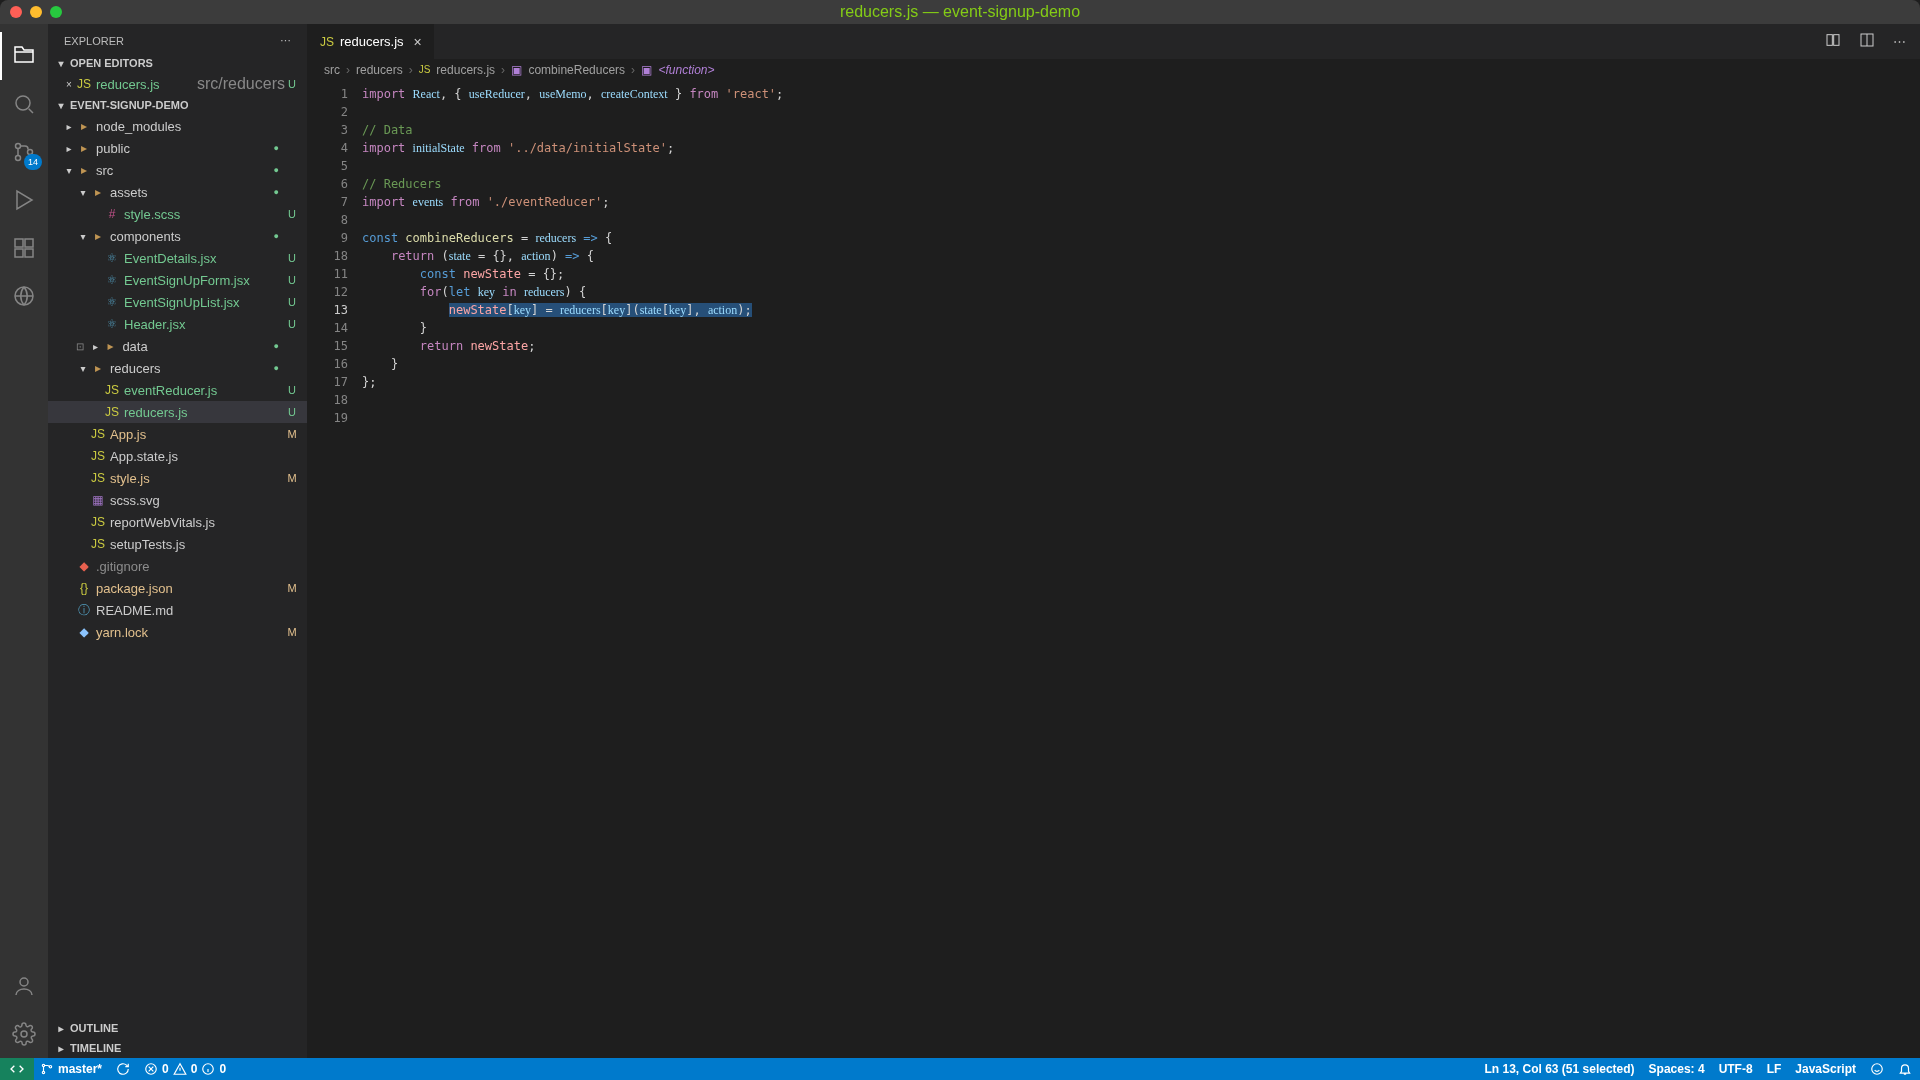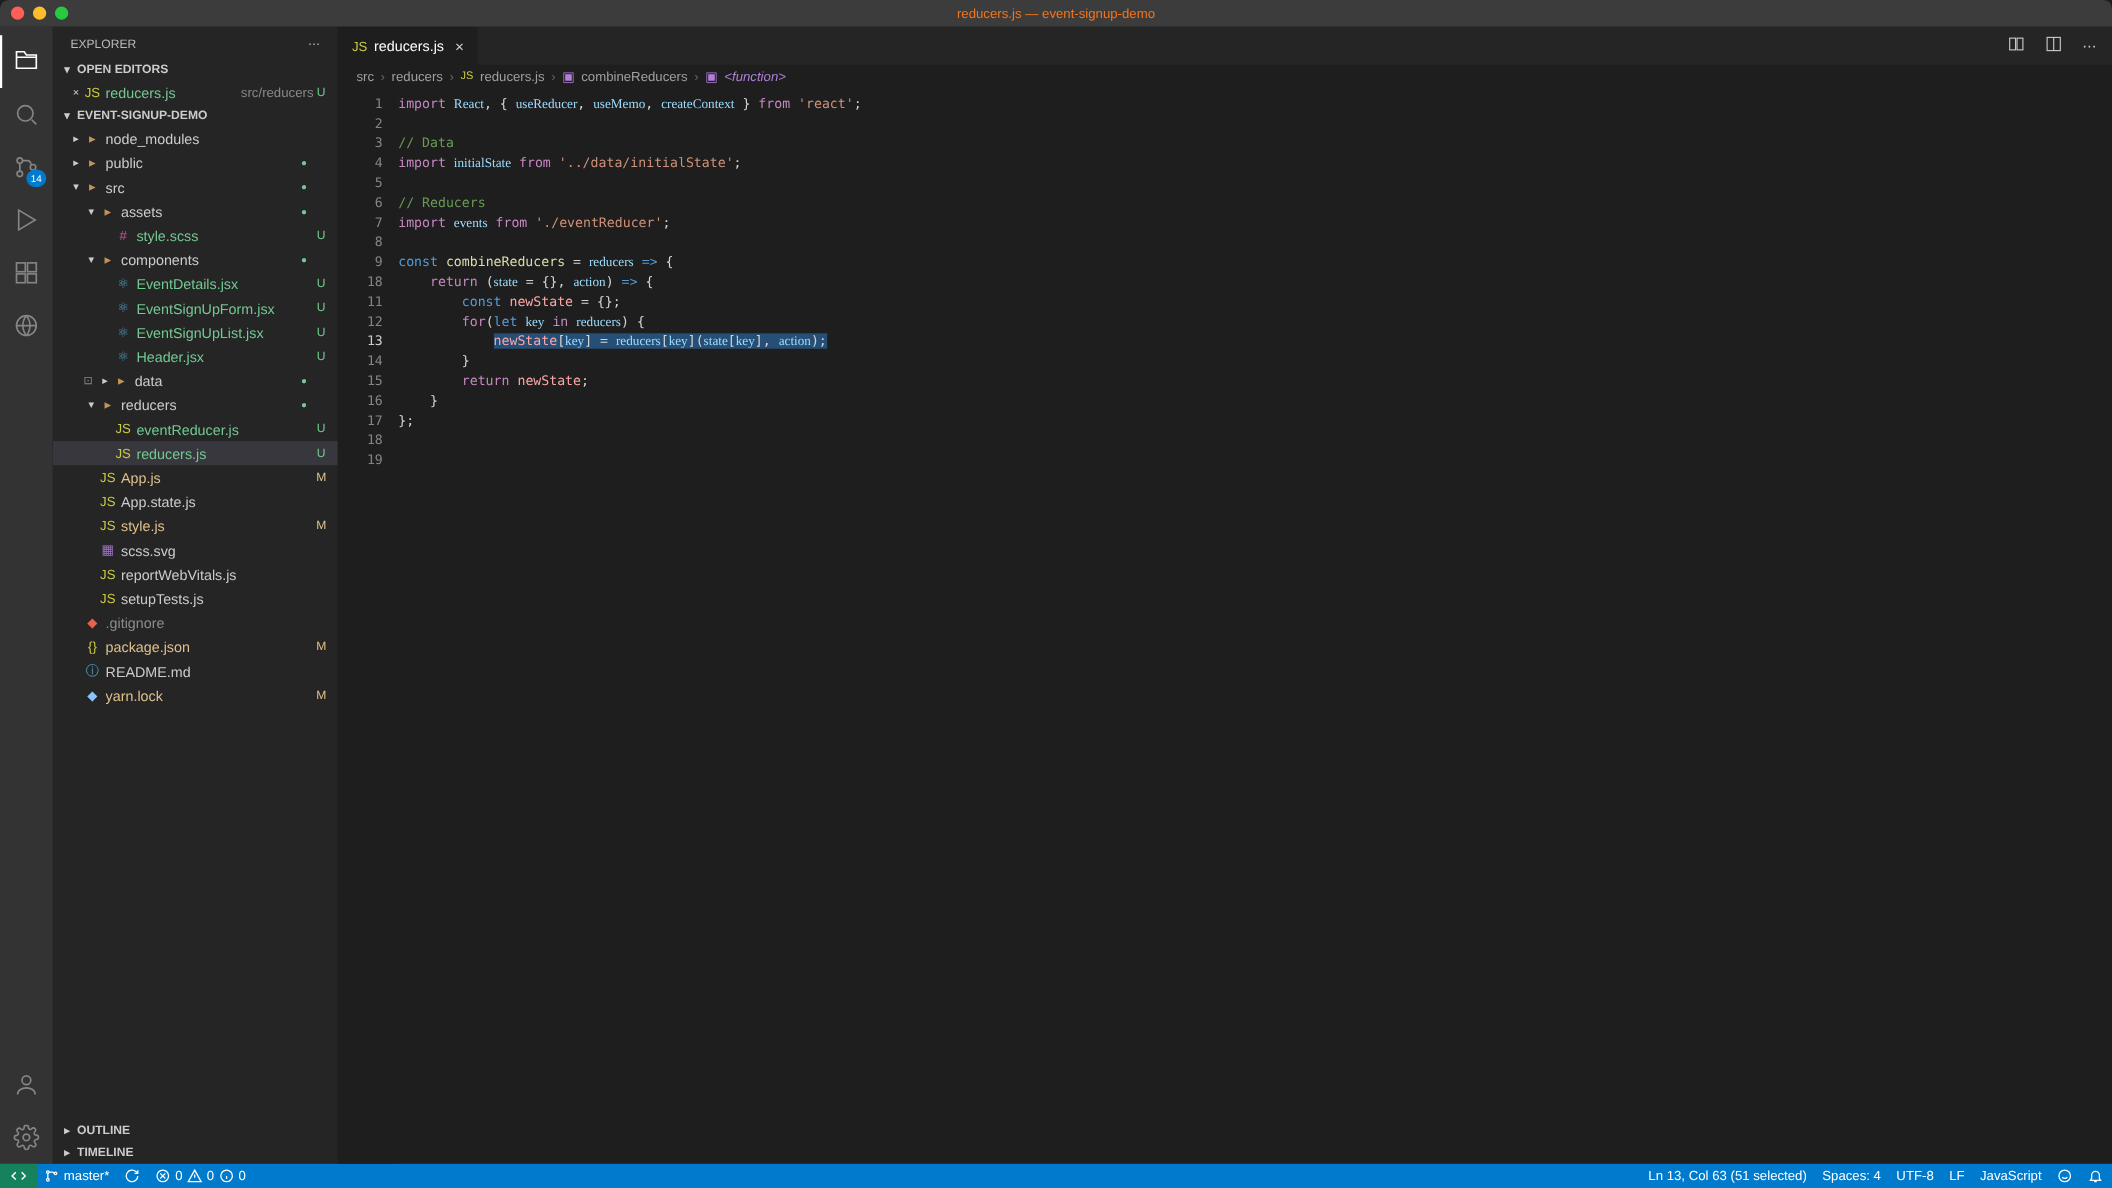--- a/index.html
+++ b/index.html
@@ -22,21 +22,21 @@
   padding: 0 10px;
   position: relative;
   border-top-left-radius: 8px;
   border-top-right-radius: 8px;
 }
 .traffic { display: flex; gap: 8px; }
 .dot { width: 12px; height: 12px; border-radius: 50%; }
 .dot.red { background: #ff5f56; }
 .dot.yellow { background: #ffbd2e; }
 .dot.green { background: #27c93f; }
-.win-title { position: absolute; left: 50%; transform: translateX(-50%); color: #f97316; font-size: 12px; }
+.win-title { position: absolute; left: 50%; transform: translateX(-50%); color: #84cc16; font-size: 16px; }
 .app { flex: 1; display: flex; min-height: 0; }
 
 
 .activity-bar {
   width: 48px;
   background: #333333;
   display: flex;
   flex-direction: column;
   align-items: center;
   padding-top: 8px;
@@ -88,21 +88,21 @@
 .tree-row {
   display: flex; align-items: center;
   height: 22px; padding-right: 8px;
   cursor: pointer; font-size: 13px; color: #cccccc;
 }
 .tree-row.selected { background: #37373d; }
 .tree-row .indent { display: inline-block; }
 .tree-row .twisty { width: 14px; text-align: center; font-size: 10px; color: #cccccc; }
 .tree-row .icon { width: 16px; margin-right: 4px; text-align: center; font-size: 12px; }
 .tree-row .label { flex: 1; white-space: nowrap; overflow: hidden; text-overflow: ellipsis; }
-.tree-row .descr { color: #888; margin-left: 6px; font-size: 12px; }
+.tree-row .descr { color: #888; margin-left: 6px; font-size: 16px; }
 .tree-row .status { width: 14px; text-align: center; font-size: 11px; }
 .tree-row.git-u .label, .tree-row.git-u .status { color: #73c991; }
 .tree-row.git-m .label, .tree-row.git-m .status { color: #e2c08d; }
 .tree-row.git-i .label { color: #8c8c8c; }
 .folder-dot-ind { color:#73c991; font-size:9px; margin-right:6px; }
 
 .icon-folder { color: #c09553; }
 .icon-js { color: #cbcb41; }
 .icon-jsx { color: #519aba; }
 .icon-scss { color: #c6538c; }
@@ -159,21 +159,21 @@
 .selected-code { background: #264f78; }
 
 
 .status-bar {
   height: 22px; background: #007acc; color: #ffffff;
   display: flex; align-items: center; font-size: 12px;
   padding: 0 8px;
 }
 .status-left, .status-right { display: flex; align-items: center; gap: 14px; }
 .status-right { margin-left: auto; }
-.status-item { display: flex; align-items: center; gap: 4px; cursor: pointer; }
+.status-item { display: flex; align-items: center; gap: 4px; cursor: pointer; font-weight: bold; }
 .status-item svg { width: 14px; height: 14px; }
 
 .remote-ind {
   width: 34px; height: 22px; background: #16825d; display:flex; align-items:center; justify-content:center; margin-right: 6px; margin-left:-8px;
 }
 </style>
 </head>
 <body>
 
 <div class="mac-titlebar">

